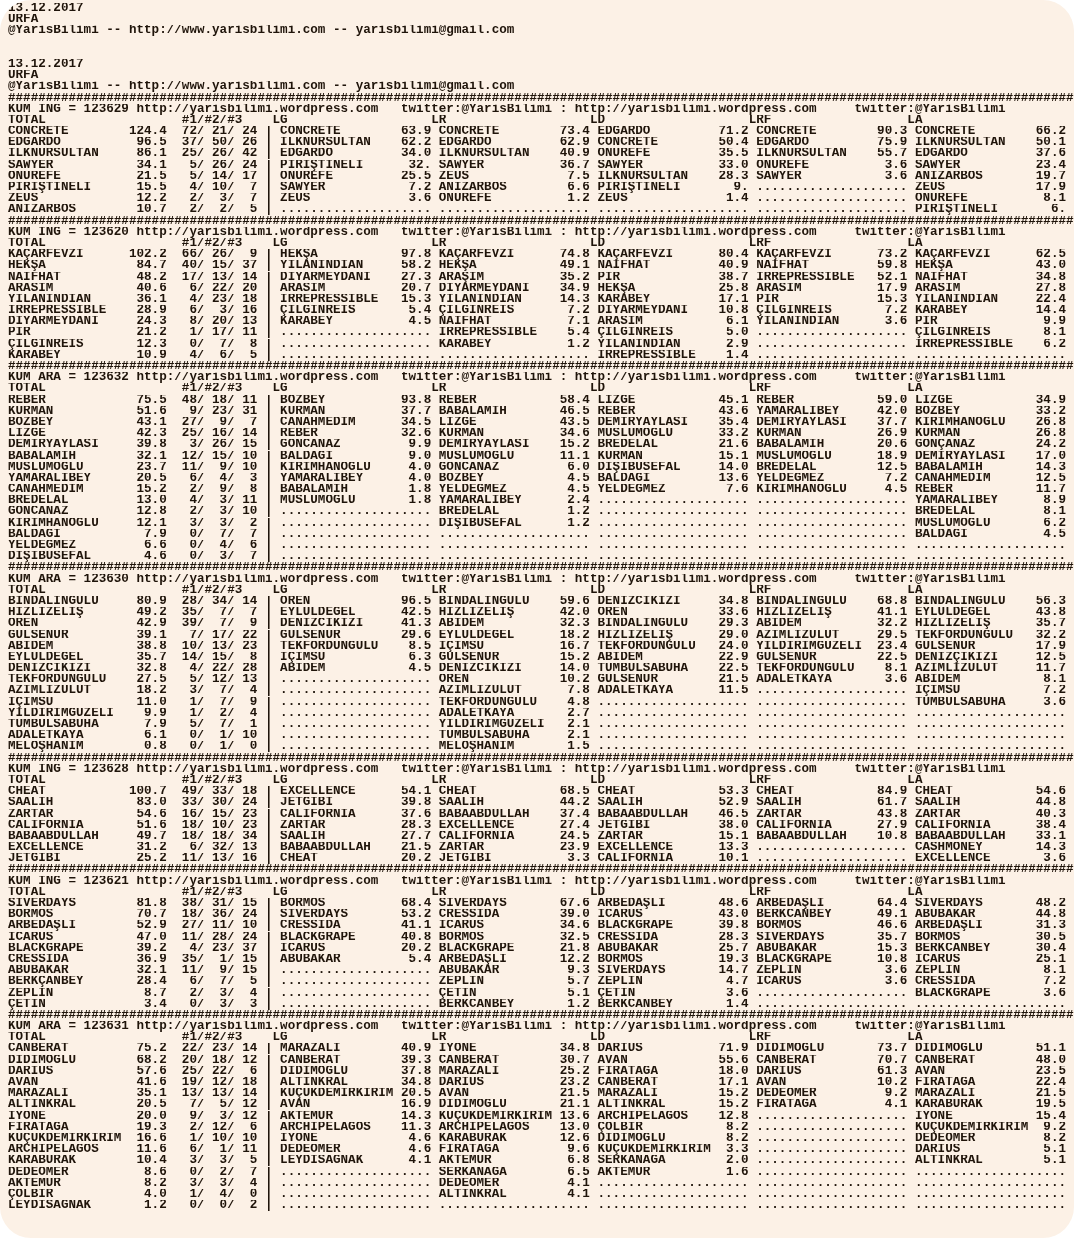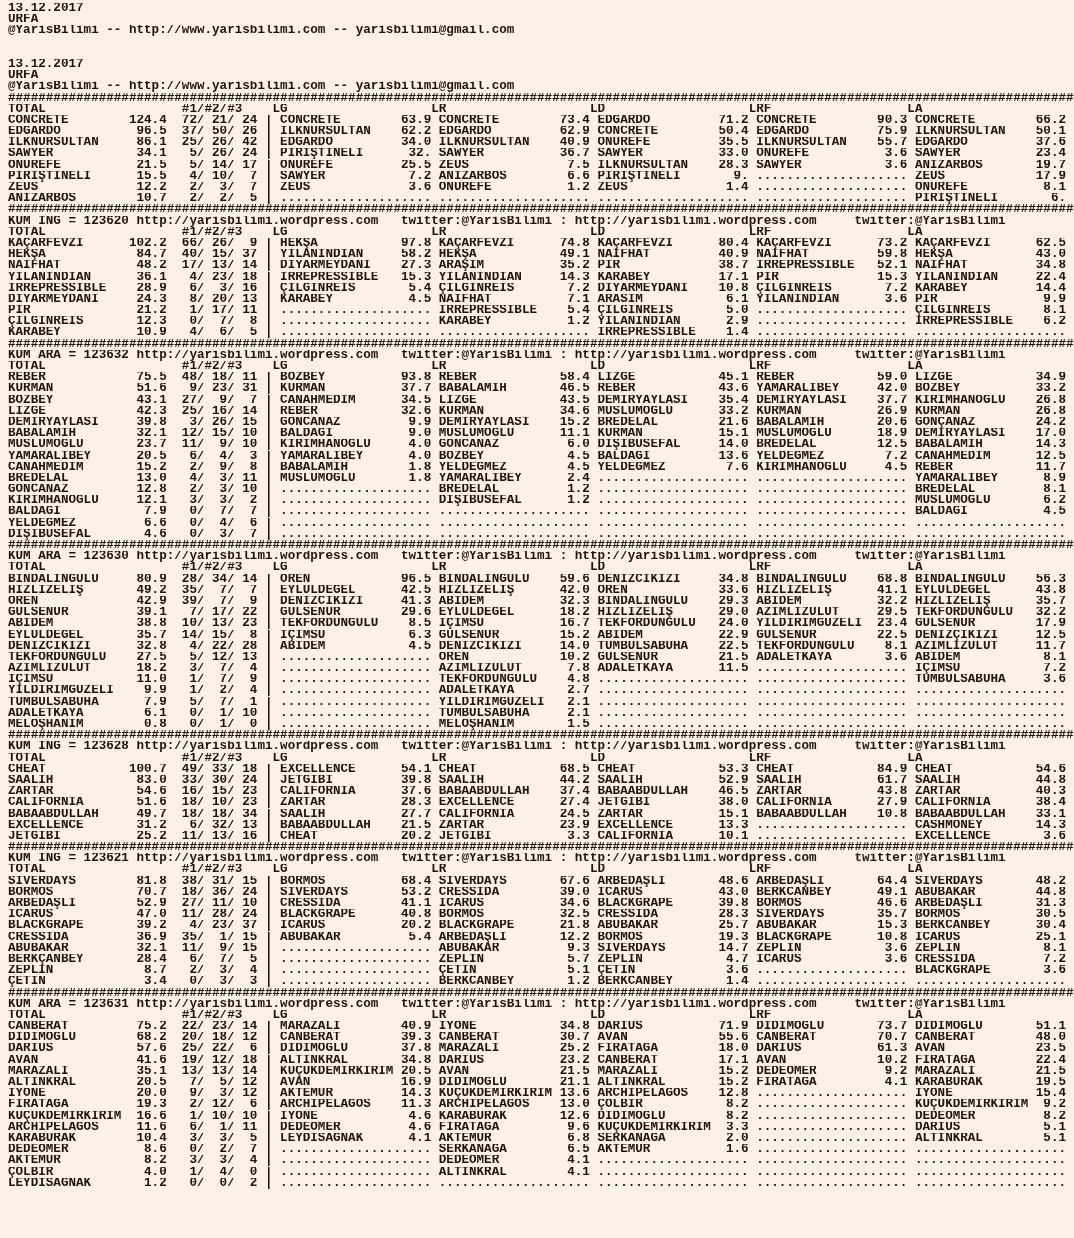--- a/index.html
+++ b/index.html
@@ -12,46 +12,48 @@
     font-weight:700;
     font-size:12.6px;
     line-height:11.2px;
     letter-spacing:0;
   }
   .ln{height:11.2px;white-space:pre;overflow:hidden;}
 </style>
 </head>
 <body>
 
-<div class="page" style="background: rgb(252, 241, 230);">
+<div class="page" style="background: rgb(252, 241, 230); border-radius: 31px;">
   <div class="report" id="report" style="color: rgb(31, 20, 10);">
       <div class="ln">13.12.2017</div>
       <div class="ln">URFA</div>
       <div class="ln">@YarisBilimi -- http://www.yarisbilimi.com -- yarisbilimi@gmail.com</div>
       <div class="ln">&nbsp;</div>
       <div class="ln">&nbsp;</div>
       <div class="ln">13.12.2017</div>
       <div class="ln">URFA</div>
       <div class="ln">@YarisBilimi -- http://www.yarisbilimi.com -- yarisbilimi@gmail.com</div>
       <div class="ln">#############################################################################################################################################</div>
+      <div class="ln">KUM ING = 123629 http://yarisbilimi.wordpress.com   twitter:@YarisBilimi : http://yarisbilimi.wordpress.com     twitter:@YarisBilimi</div>
       <div class="ln">TOTAL                  #1/#2/#3    LG                   LR                   LD                   LRF                  LA</div>
       <div class="ln">CONCRETE        124.4  72/ 21/ 24 | CONCRETE        63.9 CONCRETE        73.4 EDGARDO         71.2 CONCRETE        90.3 CONCRETE        66.2</div>
       <div class="ln">EDGARDO          96.5  37/ 50/ 26 | ILKNURSULTAN    62.2 EDGARDO         62.9 CONCRETE        50.4 EDGARDO         75.9 ILKNURSULTAN    50.1</div>
       <div class="ln">ILKNURSULTAN     86.1  25/ 26/ 42 | EDGARDO         34.0 ILKNURSULTAN    40.9 ONUREFE         35.5 ILKNURSULTAN    55.7 EDGARDO         37.6</div>
       <div class="ln">SAWYER           34.1   5/ 26/ 24 | PİRİŞTİNELİ      32. SAWYER          36.7 SAWYER          33.0 ONUREFE          3.6 SAWYER          23.4</div>
       <div class="ln">ONUREFE          21.5   5/ 14/ 17 | ONUREFE         25.5 ZEUS             7.5 ILKNURSULTAN    28.3 SAWYER           3.6 ANIZARBOS       19.7</div>
       <div class="ln">PİRİŞTİNELİ      15.5   4/ 10/  7 | SAWYER           7.2 ANIZARBOS        6.6 PİRİŞTİNELİ       9. .................... ZEUS            17.9</div>
       <div class="ln">ZEUS             12.2   2/  3/  7 | ZEUS             3.6 ONUREFE          1.2 ZEUS             1.4 .................... ONUREFE          8.1</div>
       <div class="ln">ANIZARBOS        10.7   2/  2/  5 | .................... .................... .................... .................... PİRİŞTİNELİ       6.</div>
       <div class="ln">#############################################################################################################################################</div>
       <div class="ln">KUM ING = 123620 http://yarisbilimi.wordpress.com   twitter:@YarisBilimi : http://yarisbilimi.wordpress.com     twitter:@YarisBilimi</div>
       <div class="ln">TOTAL                  #1/#2/#3    LG                   LR                   LD                   LRF                  LA</div>
       <div class="ln">KAÇARFEVZİ      102.2  66/ 26/  9 | HEKŞA           97.8 KAÇARFEVZİ      74.8 KAÇARFEVZİ      80.4 KAÇARFEVZİ      73.2 KAÇARFEVZİ      62.5</div>
       <div class="ln">HEKŞA            84.7  40/ 15/ 37 | YILANINDIAN     58.2 HEKŞA           49.1 NAİFHAT         40.9 NAİFHAT         59.8 HEKŞA           43.0</div>
       <div class="ln">NAİFHAT          48.2  17/ 13/ 14 | DIYARMEYDANI    27.3 ARAŞİM          35.2 PİR             38.7 IRREPRESSIBLE   52.1 NAİFHAT         34.8</div>
+      <div class="ln">ARASIM           40.6   6/ 22/ 20 | ARASIM          20.7 DİYARMEYDANI    34.9 HEKŞA           25.8 ARASIM          17.9 ARASIM          27.8</div>
       <div class="ln">YILANINDIAN      36.1   4/ 23/ 18 | IRREPRESSIBLE   15.3 YILANINDIAN     14.3 KARABEY         17.1 PİR             15.3 YILANINDIAN     22.4</div>
       <div class="ln">IRREPRESSIBLE    28.9   6/  3/ 16 | ÇILGINREİS       5.4 ÇILGINREİS       7.2 DİYARMEYDANI    10.8 ÇILGINREİS       7.2 KARABEY         14.4</div>
       <div class="ln">DİYARMEYDANI     24.3   8/ 20/ 13 | KARABEY          4.5 NAİFHAT          7.1 ARASIM           6.1 YILANINDIAN      3.6 PİR              9.9</div>
       <div class="ln">PIR              21.2   1/ 17/ 11 | .................... IRREPRESSIBLE    5.4 ÇILGINREİS       5.0 .................... ÇILGINREİS       8.1</div>
       <div class="ln">ÇILGINREİS       12.3   0/  7/  8 | .................... KARABEY          1.2 YILANINDIAN      2.9 .................... IRREPRESSIBLE    6.2</div>
       <div class="ln">KARABEY          10.9   4/  6/  5 | .................... .................... IRREPRESSIBLE    1.4 .................... ....................</div>
       <div class="ln">#############################################################################################################################################</div>
       <div class="ln">KUM ARA = 123632 http://yarisbilimi.wordpress.com   twitter:@YarisBilimi : http://yarisbilimi.wordpress.com     twitter:@YarisBilimi</div>
       <div class="ln">TOTAL                  #1/#2/#3    LG                   LR                   LD                   LRF                  LA</div>
       <div class="ln">REBER            75.5  48/ 18/ 11 | BOZBEY          93.8 REBER           58.4 LİZGE           45.1 REBER           59.0 LİZGE           34.9</div>

